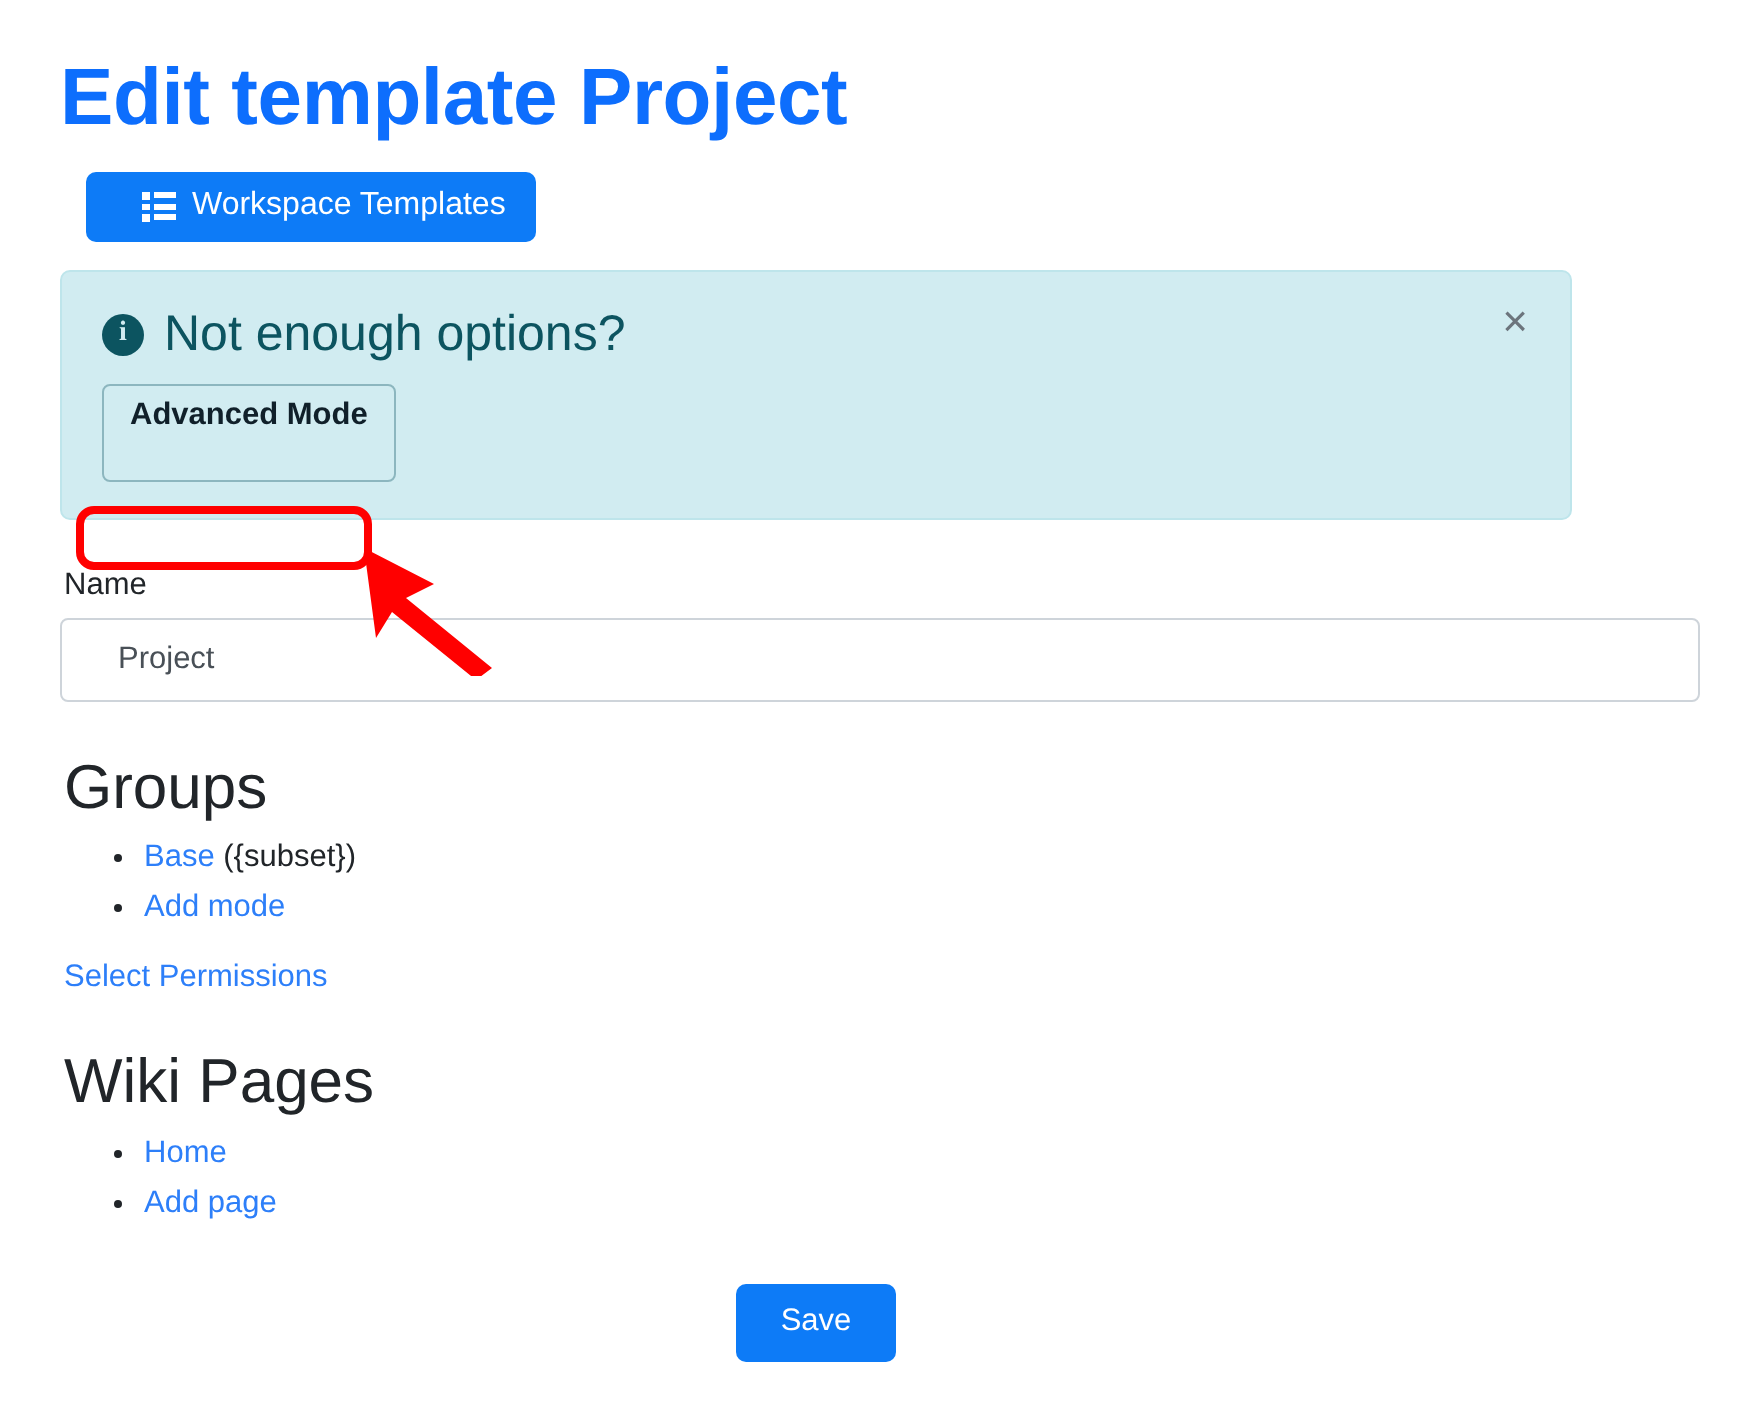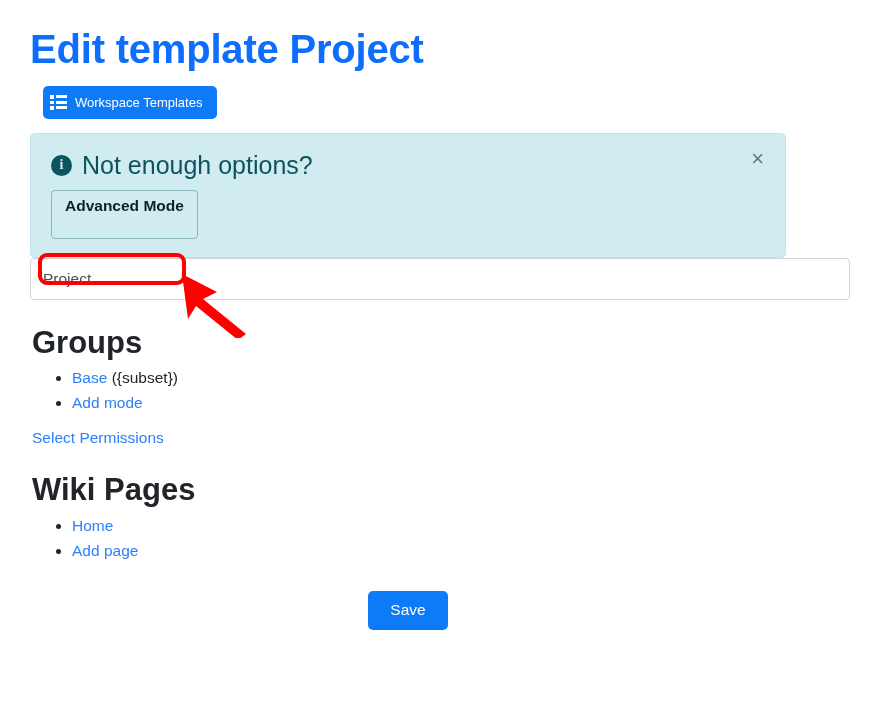--- a/index.html
+++ b/index.html
@@ -41,22 +41,22 @@
     padding-left: 13px;
   }
   .btn-primary {
     display: inline-flex;
     align-items: center;
     gap: 8px;
     background: #0d7bf7;
     color: #ffffff;
     border: none;
     border-radius: 5px;
-    padding: 9px 15px 10px 7px;
-    font-size: 13px;
+    padding: 9px 15px 10px 28px;
+    font-size: 16px;
     font-family: "Liberation Sans", sans-serif;
     cursor: pointer;
     line-height: 1;
   }
   .icon-list-ul {
     display: inline-block;
     width: 17px;
     height: 14px;
     position: relative;
   }
@@ -178,35 +178,35 @@
   .field-label {
     display: block;
     margin: 24px 0 7px 2px;
     font-size: 15.5px;
     color: #212529;
   }
   .text-input {
     display: block;
     box-sizing: border-box;
     width: 820px;
-    padding: 9px 12px;
+    padding: 9px 28px;
     font-size: 15.5px;
     font-family: "Liberation Sans", sans-serif;
     color: #495057;
     background: #ffffff;
     border: 1px solid #ced4da;
     border-radius: 4px;
     line-height: 1.4;
   }
 
   
   h2.section-title {
     margin: 24px 0 4px 2px;
     font-size: 31px;
-    font-weight: 700;
+    font-weight: 400;
     color: #212529;
     line-height: 1.25;
   }
   ul.bullets {
     margin: 2px 0 0 0;
     padding-left: 42px;
     list-style: disc;
   }
   ul.bullets li {
     font-size: 15.5px;
@@ -271,20 +271,21 @@
       <span class="icon-info-circle">i</span>
       <span>Not enough options?</span>
     </h2>
 
 
     <span class="advanced-wrap">
       <button class="btn-advanced">Advanced Mode</button>
     </span>
   </div>
 
+  <label class="field-label">Name</label>
   <input class="text-input" type="text" value="Project" placeholder="Name" style="">
 
   <h2 class="section-title">Groups</h2>
   <ul class="bullets">
     <li>
       <a class="link">Base</a><span class="muted-paren"> ({subset})</span>
     </li>
     <li>
       <a class="link">Add mode</a>
     </li>

